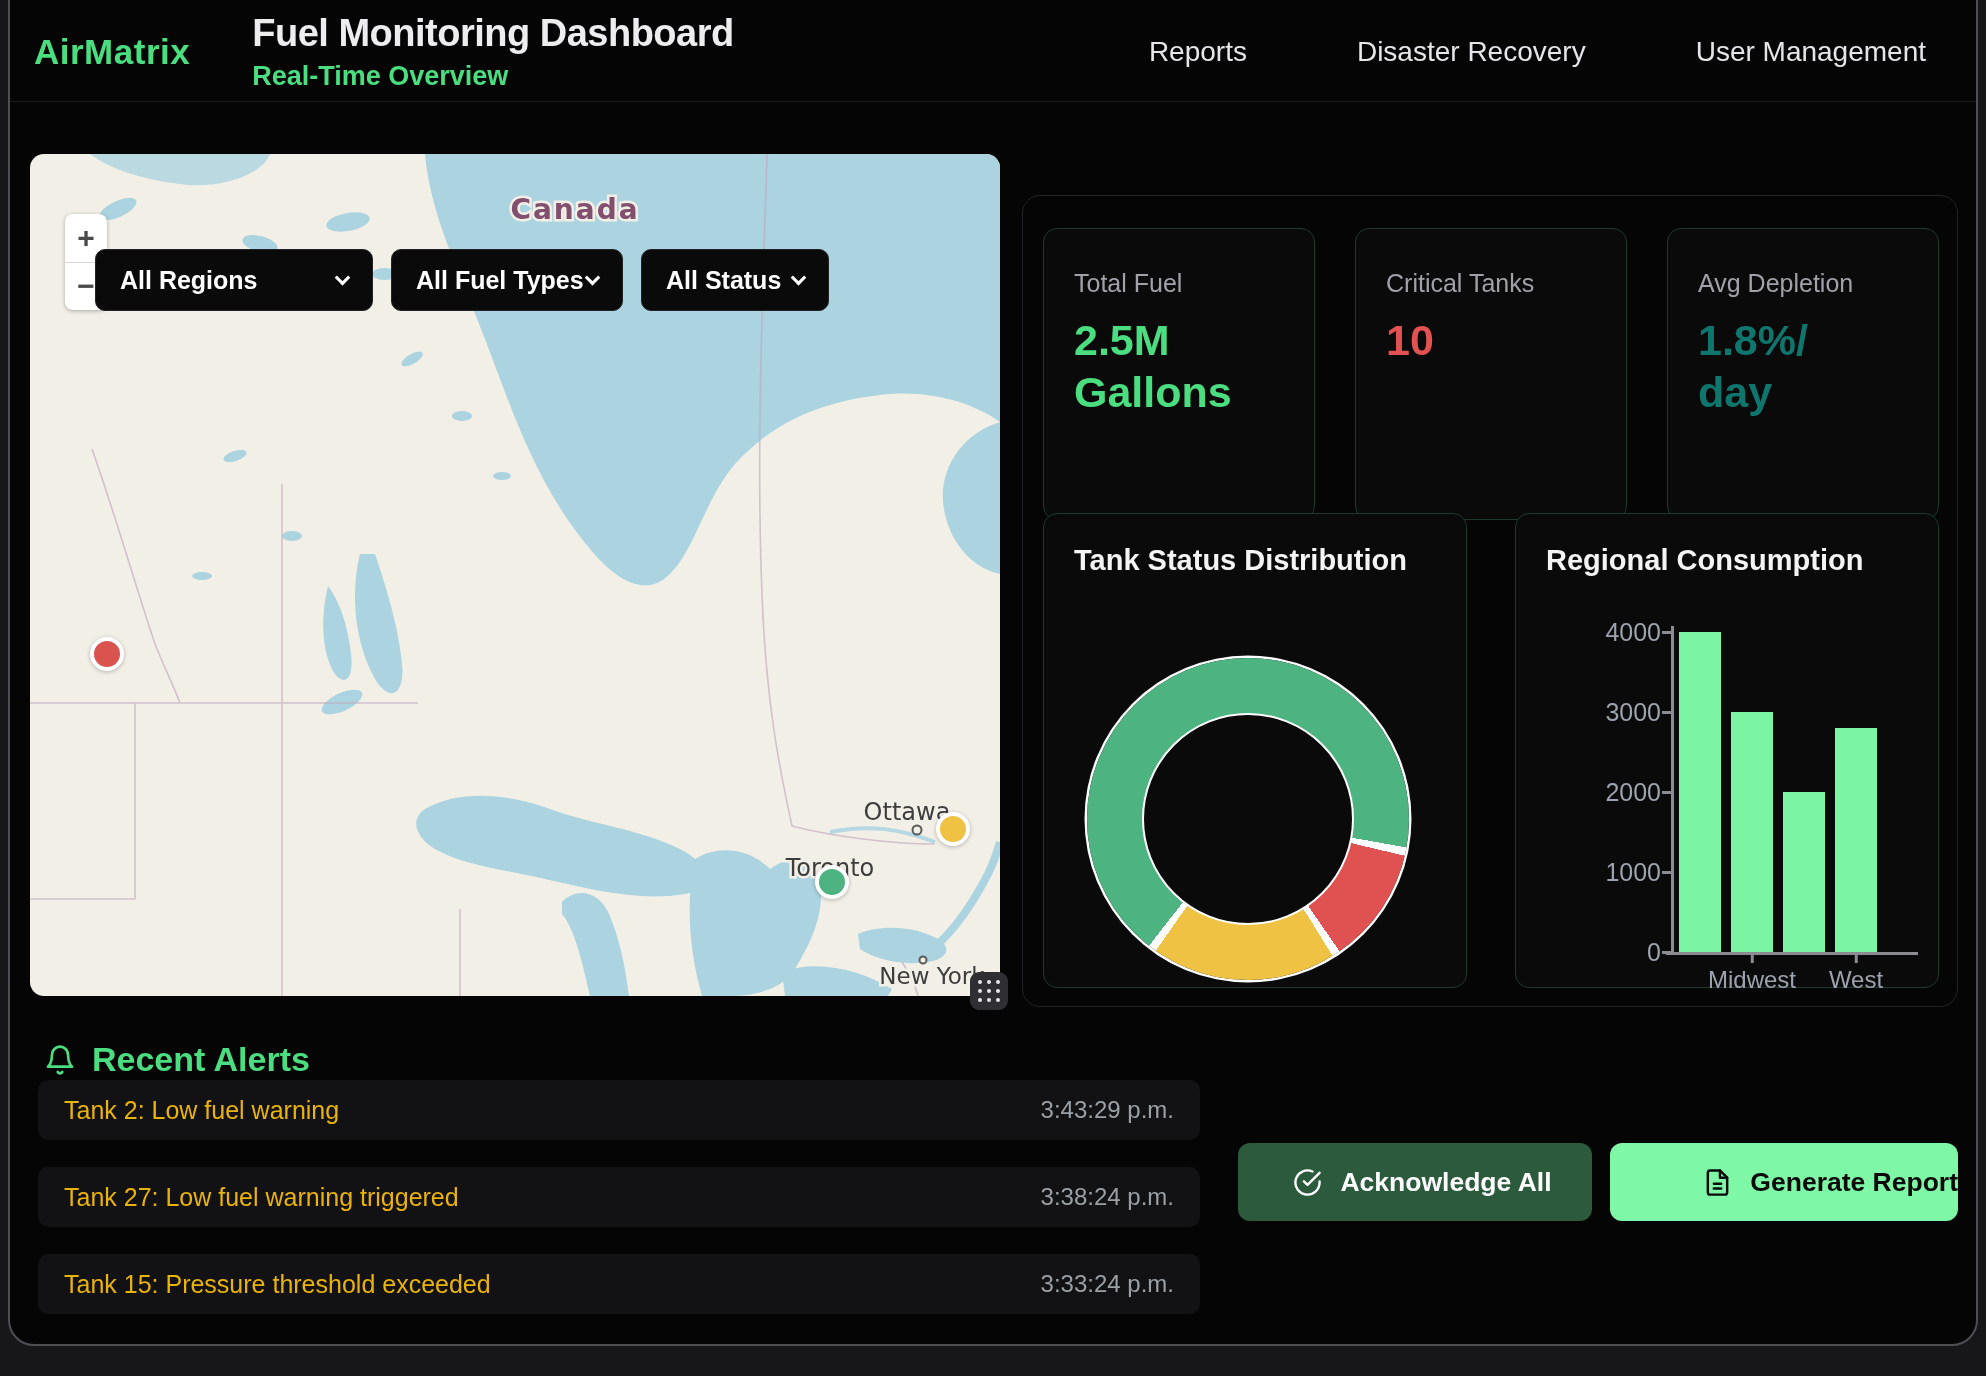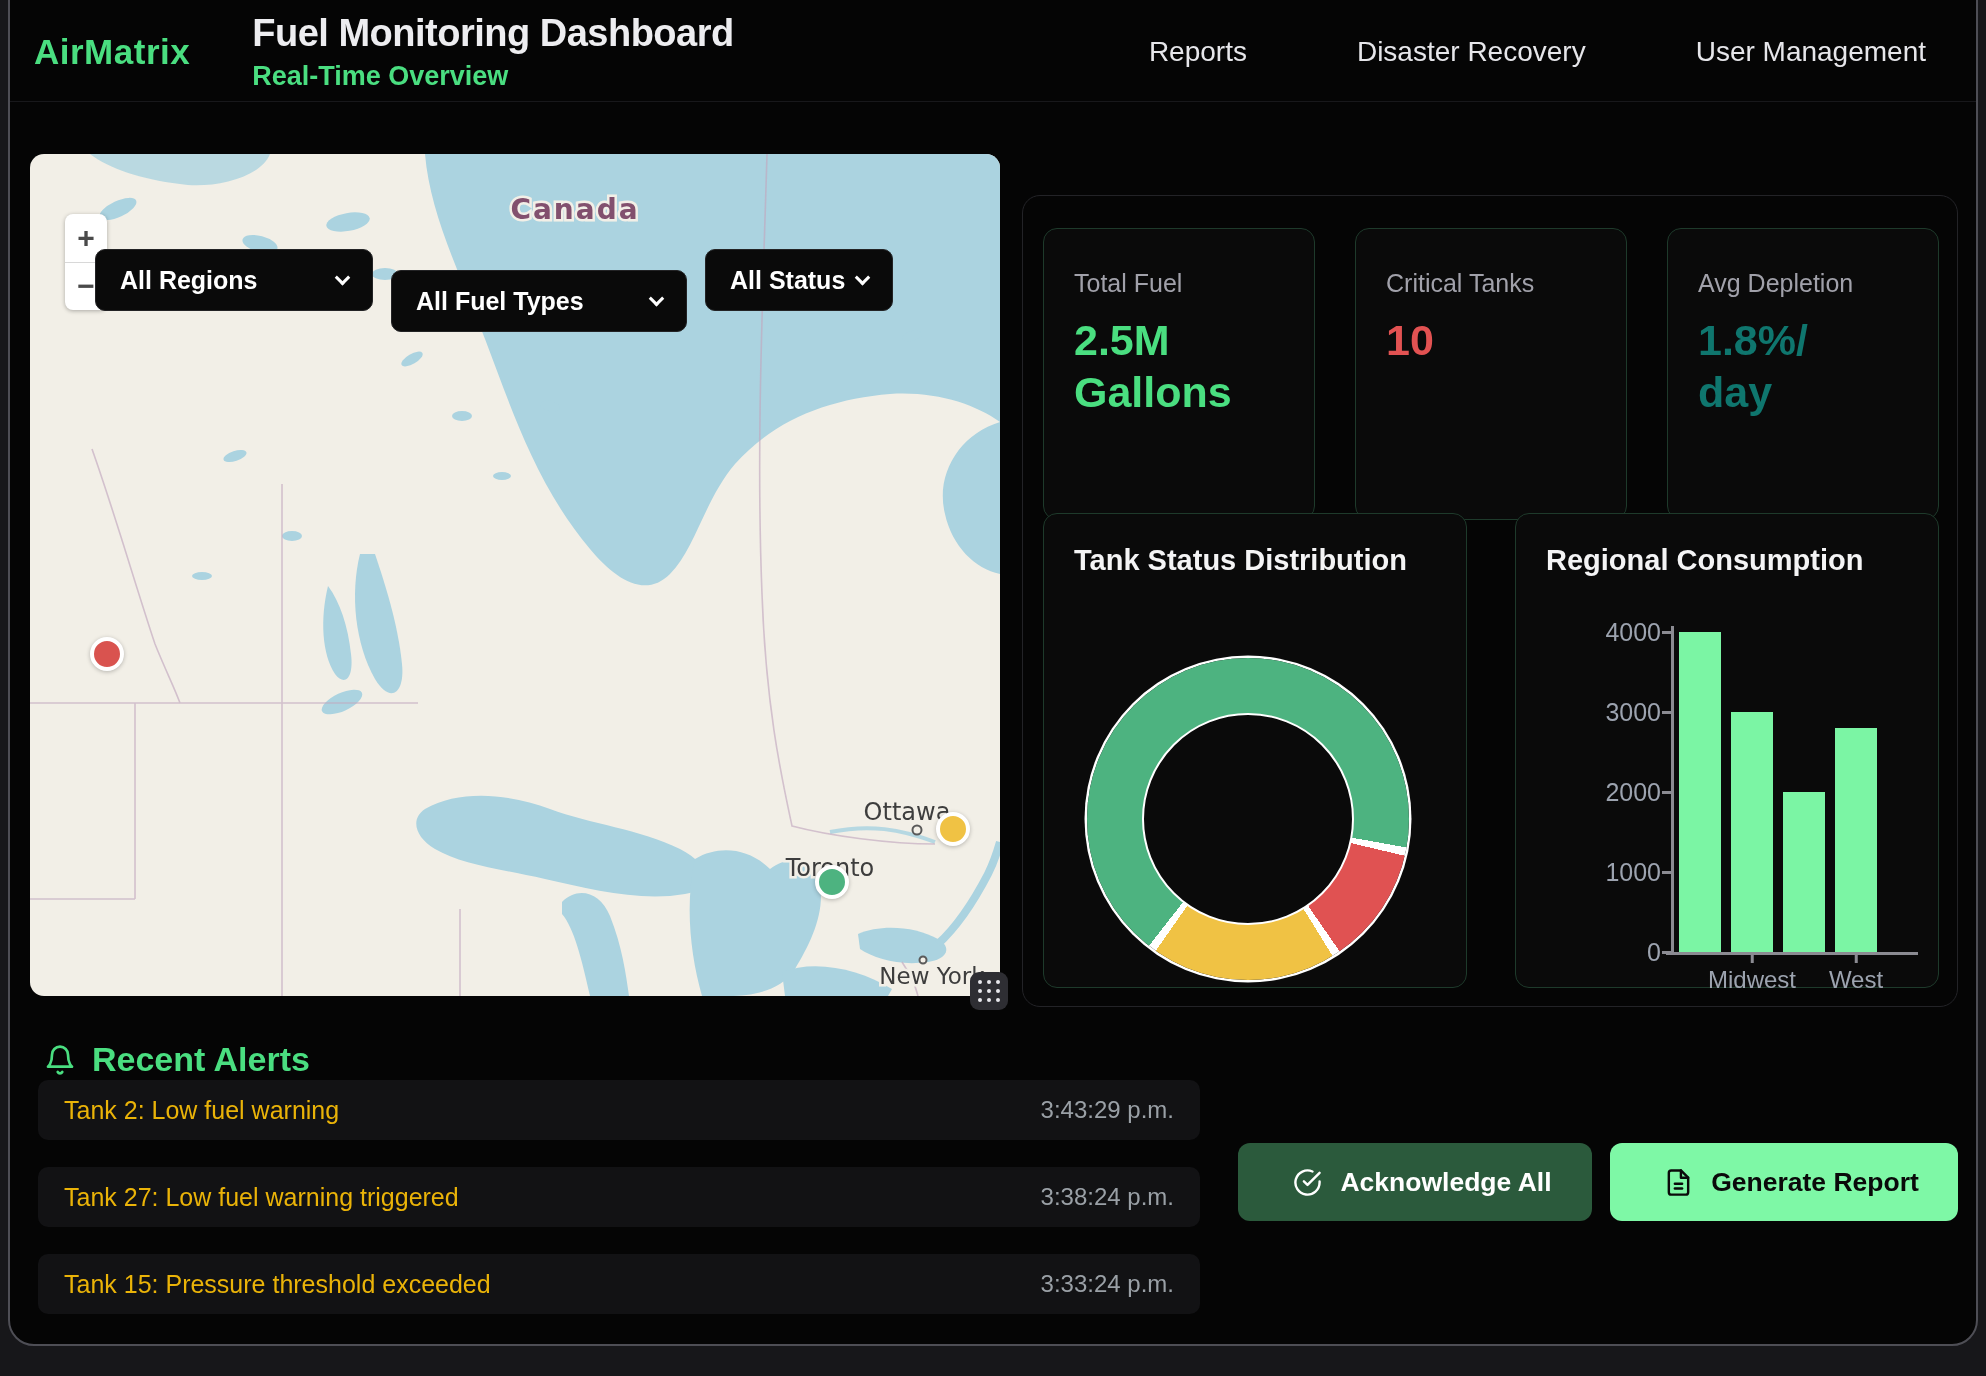--- a/index.html
+++ b/index.html
@@ -29,21 +29,21 @@
              display:flex; flex-direction:column; }
   .zoomctl .zbtn { flex:1; display:flex; align-items:center; justify-content:center;
                    font-size:30px; font-weight:700; color:#4a4a4a; }
   .zoomctl .zbtn:first-child { border-bottom:1px solid #d8d8d8; }
   .filters { position:absolute; left:65px; top:95px; display:flex; gap:18px; z-index:2; }
   .filter { height:62px; background:#0a0a0a; border:1px solid #232325; border-radius:10px;
             color:#fff; font-size:25px; font-weight:700; display:flex; align-items:center;
             justify-content:space-between; padding:0 24px; }
   .filter .chev { width:11px; height:11px; border-right:3px solid #fff; border-bottom:3px solid #fff;
                   transform:rotate(45deg) translate(-2px,-2px); }
-  .f1 { width:278px; } .f2 { width:296px;margin-top:21px; } .f3 { width:188px; }
+  .f1 { width:278px; } .f2 { width:232px; } .f3 { width:188px; }
   .map-marker { position:absolute; width:34px; height:34px; border:4px solid #fff; border-radius:50%;
                 transform:translate(-50%,-50%); box-shadow:0 1px 4px rgba(0,0,0,.25); z-index:3; }
   .grip { position:absolute; right:-8px; bottom:-14px; width:38px; height:38px; background:#2e2e33;
           border-radius:9px; z-index:4; display:grid; grid-template-columns:repeat(3,4px);
           grid-template-rows:repeat(3,4px); gap:5px; align-content:center; justify-content:center; }
   .grip i { background:#e8e8ec; border-radius:50%; }
 
   
   .rpanel { position:absolute; left:1012px; top:233px; width:936px; height:812px;
             border:1px solid #232327; border-radius:18px; }
@@ -80,21 +80,21 @@
   .alert-row { height:60px; background:#121214; border-radius:10px; margin-bottom:27px;
                display:flex; align-items:center; justify-content:space-between; padding:0 26px; }
   .alert-msg { font-size:25px; color:#eab308; }
   .alert-time { font-size:24px; color:#9aa0a6; }
 
   
   .btn { position:absolute; top:1181px; height:78px; border:none; border-radius:12px;
          display:flex; align-items:center; justify-content:center; gap:18px;
          font-size:26.5px; font-weight:700; font-family:inherit; cursor:pointer;padding-left:15px; }
   .btn-ack { left:1228px; width:354px; background:#2b5a3c; color:#fff; }
-  .btn-gen { left:1600px; width:348px; background:#7ef8a6; color:#0a0a0a; }
+  .btn-gen { left:1600px; width:348px; background:#7ef8a6; color:#0a0a0a;justify-content:flex-end; }
 </style>
 </head>
 <body>
 
 <div class="frame">
 
   <div class="header">
     <div class="brand">AirMatrix</div>
     <div class="titleblock">
       <div class="title">Fuel Monitoring Dashboard</div>

